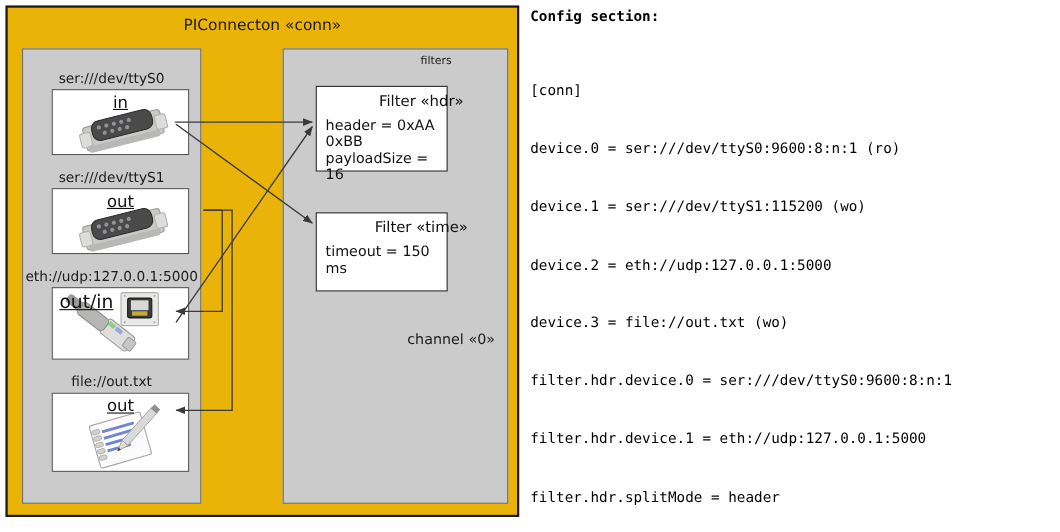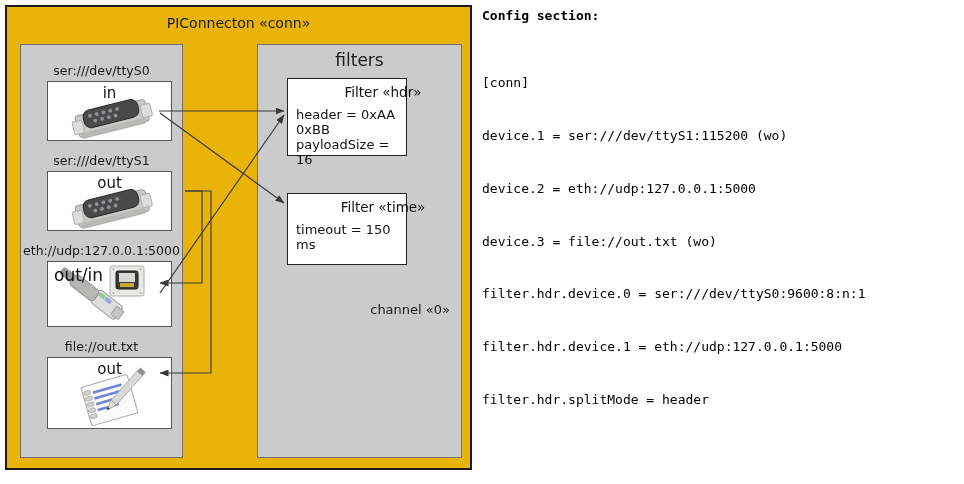--- a/index.html
+++ b/index.html
@@ -46,22 +46,23 @@
     background: #cbcbcb;
     border: 1px solid #6e6e6e;
     box-sizing: border-box;
   }
   .panel-title {
     position: absolute;
     left: 0;
     top: 5px;
     width: 100%;
     text-align: center;
-    font-size: 17px;
+    font-size: 10px;
     color: #1a1a1a;
+    padding-left: 37px;
   }
 
   #panel-devices {
     left: 13px;
     top: 37px;
     width: 163px;
     height: 414px;
   }
   #panel-filters {
     left: 250px;
@@ -86,20 +87,21 @@
   }
   .device-label {
     position: absolute;
     top: 2px;
     left: 0;
     width: 100%;
     text-align: center;
     font-size: 15px;
     color: #111;
     z-index: 3;
+    text-decoration: underline;
   }
   .device-label.left {
     text-align: left;
     left: 6px;
     width: auto;
     font-size: 17px;
     top: 3px;
   }
 
   
@@ -338,20 +340,21 @@
 
         <polyline points="178,184 204,184 204,366 153,366" marker-end="url(#ah)"></polyline>
       </g>
     </svg>
   </div>
 
   <div id="config">
     <div id="config-heading">Config section:</div>
     <div id="config-lines">
       <span class="cfg-line">[conn]</span>
+      <span class="cfg-line">device.0 = ser:///dev/ttyS0:9600:8:n:1 (ro)</span>
       <span class="cfg-line">device.1 = ser:///dev/ttyS1:115200 (wo)</span>
       <span class="cfg-line">device.2 = eth://udp:127.0.0.1:5000</span>
       <span class="cfg-line">device.3 = file://out.txt (wo)</span>
       <span class="cfg-line">filter.hdr.device.0 = ser:///dev/ttyS0:9600:8:n:1</span>
       <span class="cfg-line">filter.hdr.device.1 = eth://udp:127.0.0.1:5000</span>
       <span class="cfg-line">filter.hdr.splitMode = header</span>
       
       
       
       

